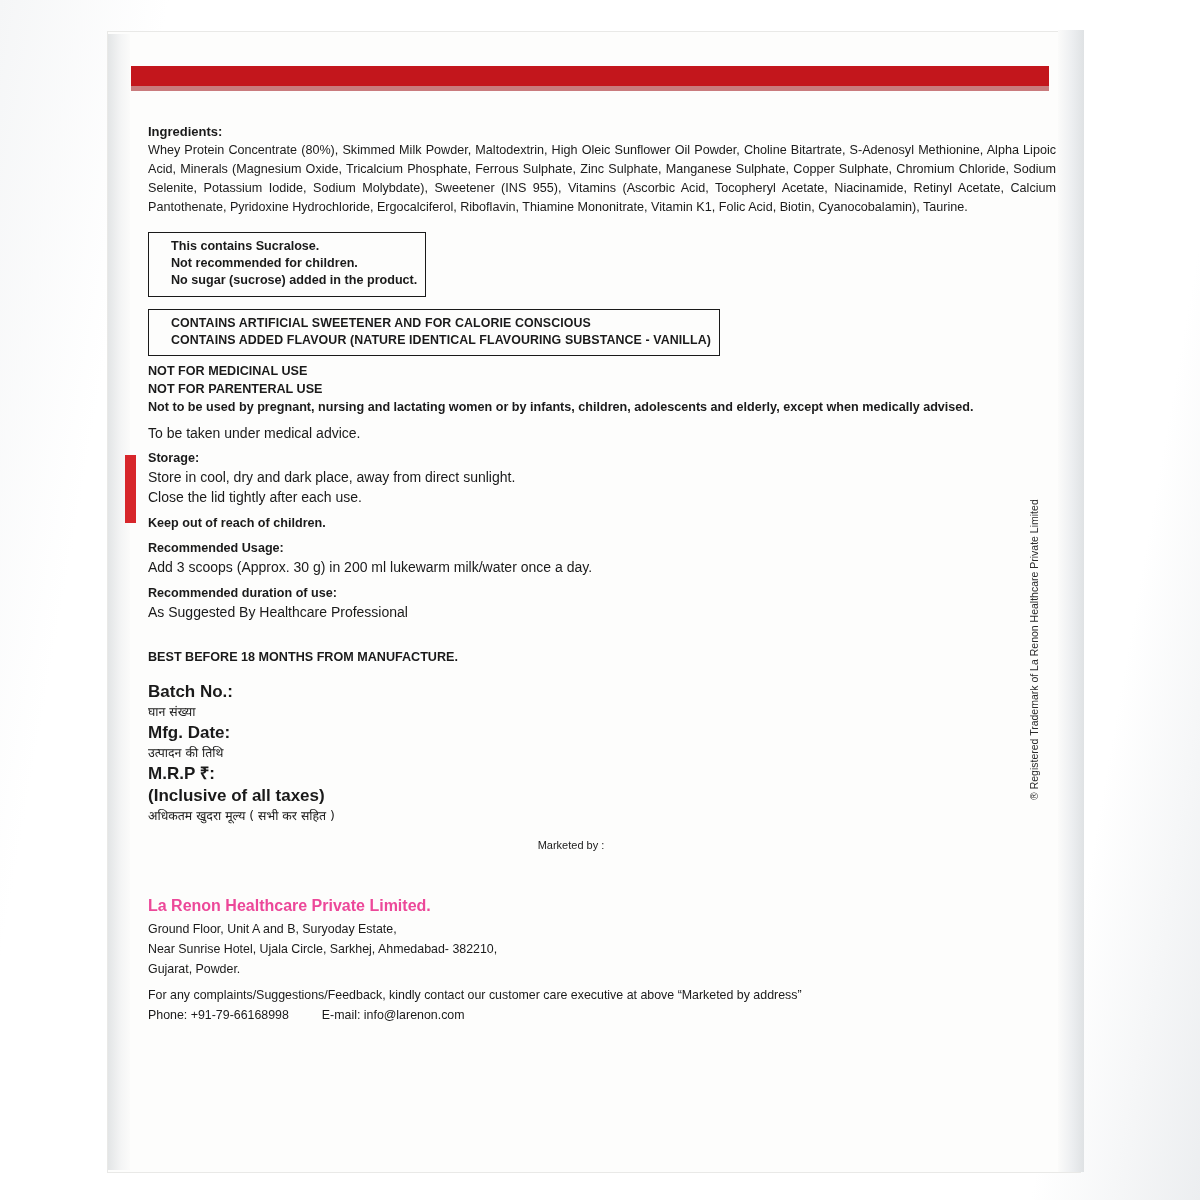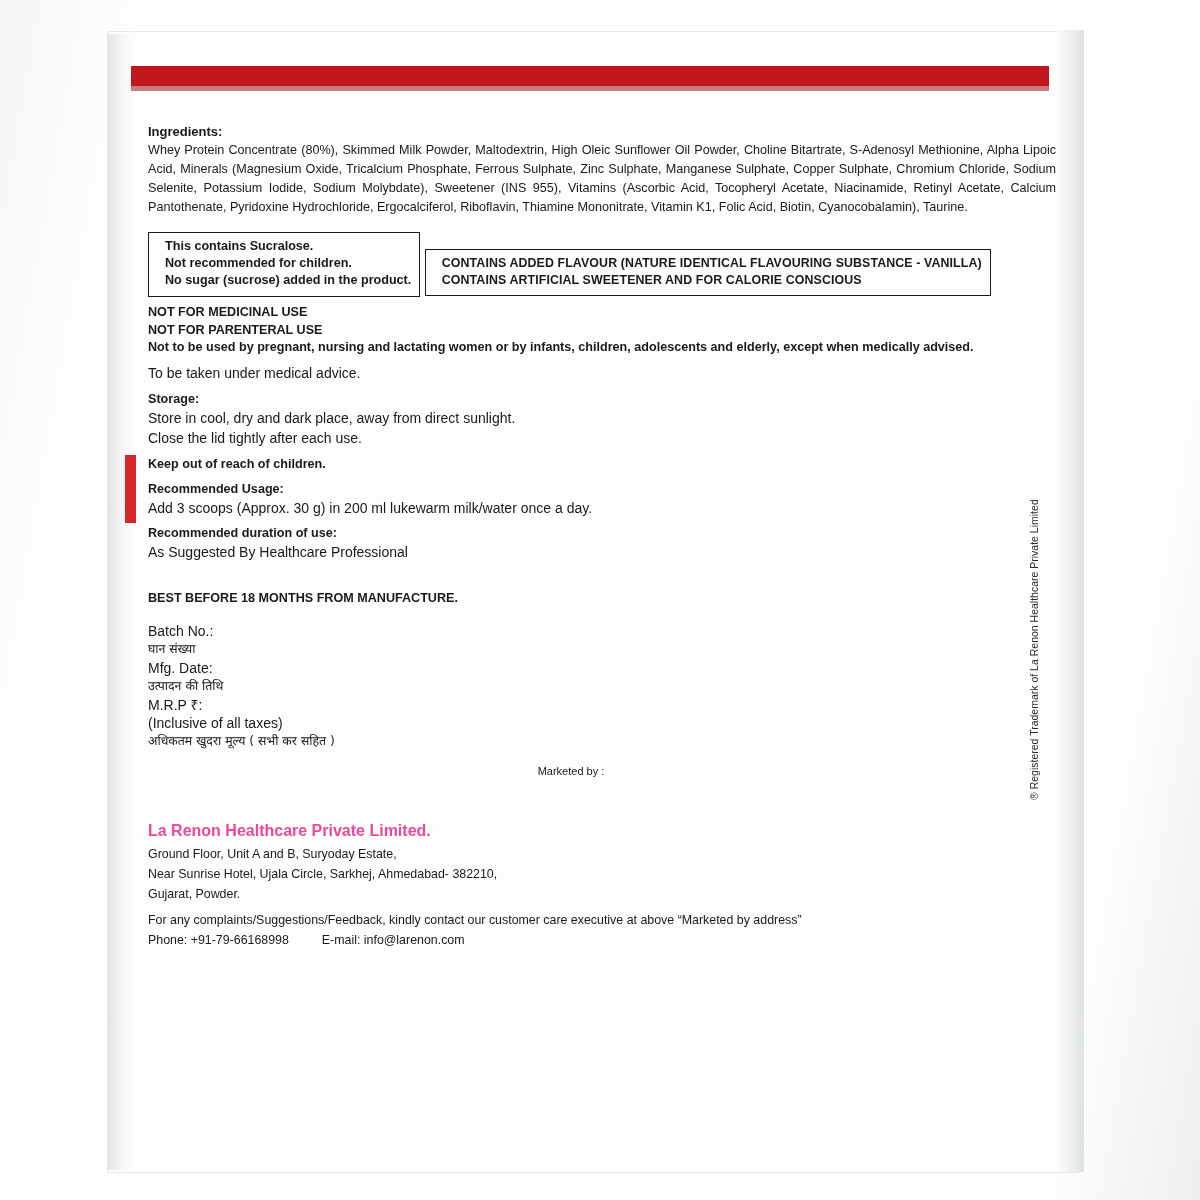--- a/index.html
+++ b/index.html
@@ -90,35 +90,35 @@
     margin-bottom: 2px;
   }
   .ingredients-body {
     font-size: 12.6px;
     line-height: 1.52;
     text-align: justify;
     width: 908px;
   }
   .boxed {
     border: 1.3px solid #1a1a1a;
-    padding: 5px 8px 6px 16px;
+    padding: 5px 8px 6px 22px;
     display: inline-block;
   }
   .box1 { margin-top: 14px; }
   .box1 div { font-size: 12.6px; font-weight: bold; line-height: 1.38; }
   .box2 { margin-top: 12px; }
   .box2 div { font-size: 12.4px; font-weight: bold; line-height: 1.38; letter-spacing: 0.1px; }
   .line-b { font-size: 12.6px; font-weight: bold; line-height: 1.42; }
   .line-n { font-size: 14px; line-height: 1.42; }
   .gap-s { height: 7px; }
   .gap-m { height: 12px; }
   .gap-l { height: 20px; }
   .hindi { font-family: "DejaVu Sans", sans-serif; font-size: 12.4px; line-height: 1.5; }
   .batch-block { margin-top: 14px; }
-  .batch-label { font-size: 14px; font-weight: normal; line-height: 1.3; }
+  .batch-label { font-size: 17px; font-weight: bold; line-height: 1.3; }
   .mfg-block { font-size: 12.2px; line-height: 1.55; }
   .red-text { color: #ec4899; font-weight: bold; font-size: 16px; margin-top: 40px; }
   .small-note { font-size: 11px; line-height: 1.5; text-align: center; }
   .vertical-tm {
     position: absolute;
     left: 1028px;
     top: 800px;
     width: 320px;
     transform: rotate(-90deg);
     transform-origin: left top;
@@ -148,22 +148,22 @@
       <div class="ingredients-body">Whey Protein Concentrate (80%), Skimmed Milk Powder, Maltodextrin, High Oleic Sunflower Oil Powder, Choline Bitartrate, S-Adenosyl Methionine, Alpha Lipoic Acid, Minerals (Magnesium Oxide, Tricalcium Phosphate, Ferrous Sulphate, Zinc Sulphate, Manganese Sulphate, Copper Sulphate, Chromium Chloride, Sodium Selenite, Potassium Iodide, Sodium Molybdate), Sweetener (INS 955), Vitamins (Ascorbic Acid, Tocopheryl Acetate, Niacinamide, Retinyl Acetate, Calcium Pantothenate, Pyridoxine Hydrochloride, Ergocalciferol, Riboflavin, Thiamine Mononitrate, Vitamin K1, Folic Acid, Biotin, Cyanocobalamin), Taurine.</div>
     </div>
 
     <div class="boxed box1">
       <div>This contains Sucralose.</div>
       <div>Not recommended for children.</div>
       <div>No sugar (sucrose) added in the product.</div>
     </div>
 
     <div class="boxed box2">
+      <div>CONTAINS ARTIFICIAL SWEETENER AND FOR CALORIE CONSCIOUS</div>
       <div>CONTAINS ADDED FLAVOUR (NATURE IDENTICAL  FLAVOURING SUBSTANCE - VANILLA)</div>
-      <div>CONTAINS ARTIFICIAL SWEETENER AND FOR CALORIE CONSCIOUS</div>
     </div>
 
     <div class="gap-s"></div>
     <div class="line-b">NOT FOR MEDICINAL USE</div>
     <div class="line-b">NOT FOR PARENTERAL USE</div>
     <div class="line-b">Not to be used by pregnant, nursing and lactating women or by infants, children, adolescents and elderly, except when medically advised.</div>
 
     <div class="gap-s"></div>
     <div class="line-n">To be taken under medical advice.</div>
 

